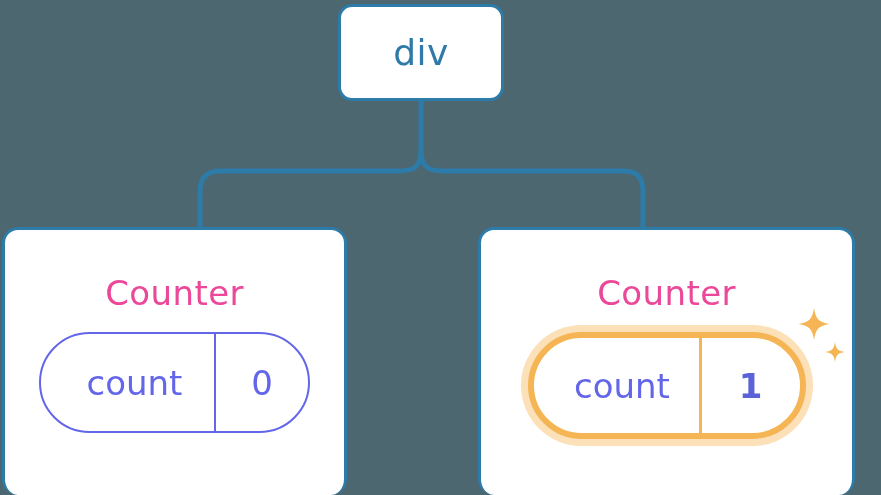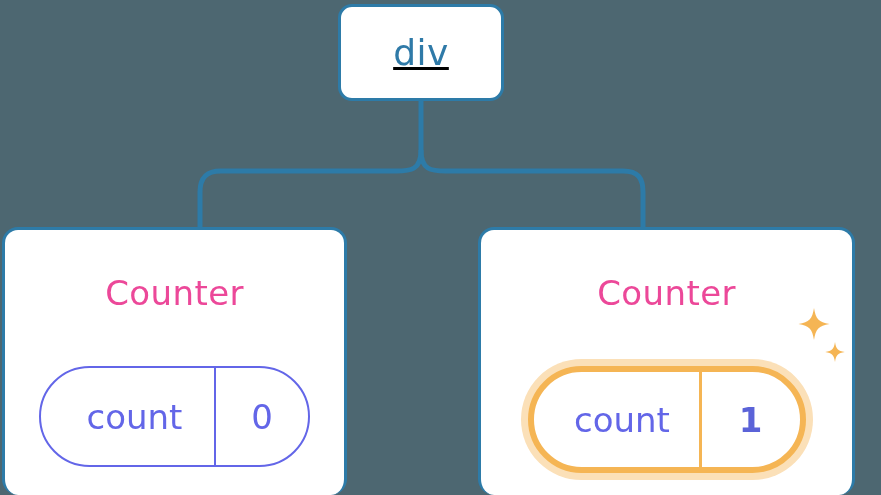--- a/index.html
+++ b/index.html
@@ -40,21 +40,20 @@
     align-items: center;
   }
 
   
   #root-node {
     left: 338px;
     top: 4px;
     width: 166px;
     height: 97px;
     justify-content: center;
-    text-decoration: underline;
   }
   .root-label {
     color: #2f7aa8;
     font-size: 36px;
     line-height: 1;
     letter-spacing: 0.5px;
   }
 
   
   .child-card {
@@ -83,21 +82,20 @@
   .pill-wrap {
     position: relative;
     margin-top: 22px;
   }
   .pill {
     position: relative;
     display: flex;
     align-items: stretch;
     background: #ffffff;
     box-sizing: border-box;
-    margin-top: 34px;
   }
   .pill-key, .pill-val {
     display: flex;
     align-items: center;
     justify-content: center;
     line-height: 1;
   }
 
   
   .pill-plain {

